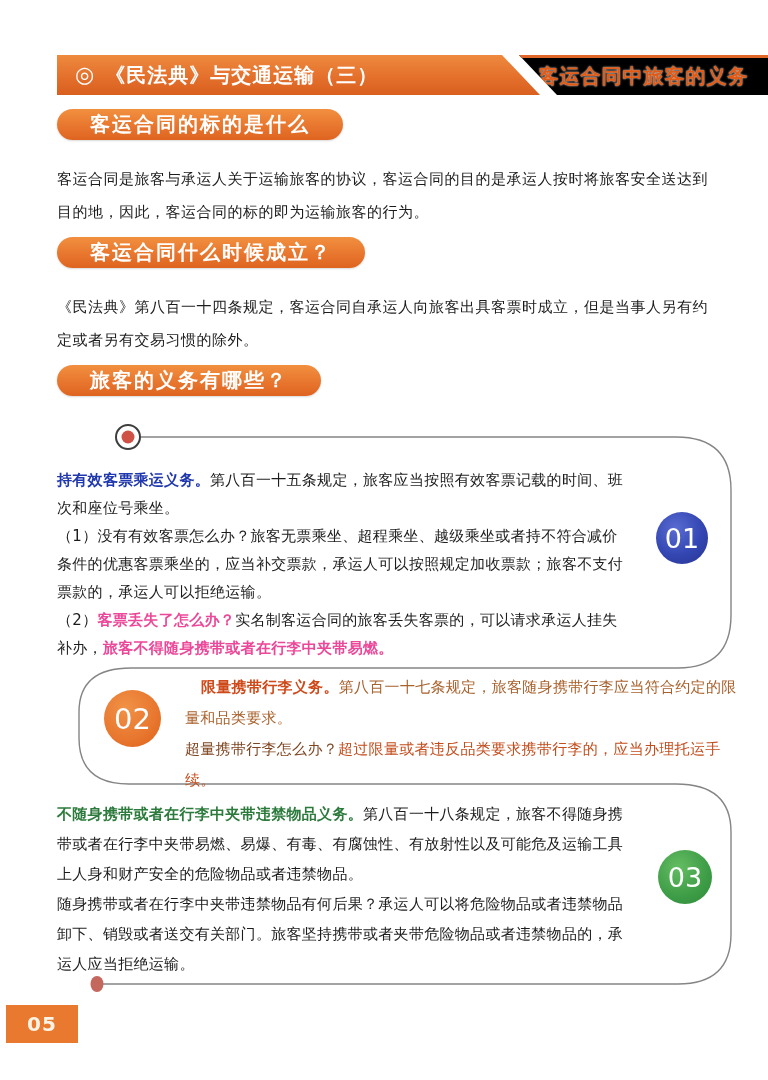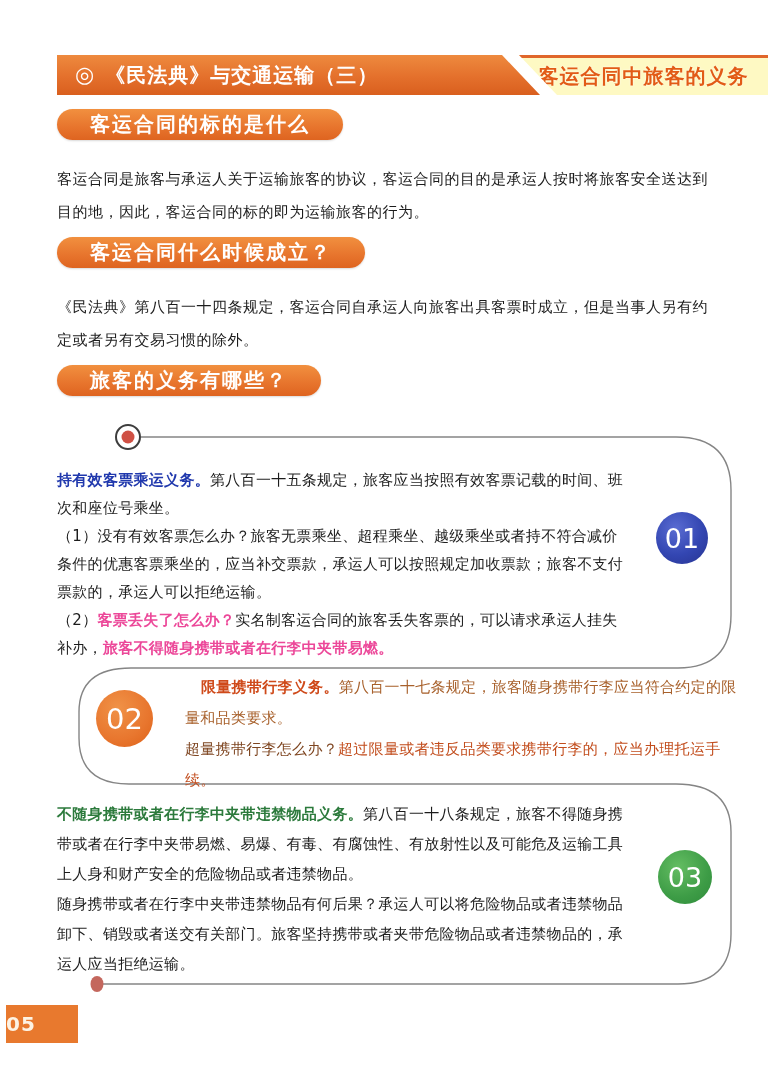--- a/index.html
+++ b/index.html
@@ -11,21 +11,21 @@
   .hdr-left{
     position:absolute;left:57px;top:55px;width:483px;height:40px;
     background:linear-gradient(180deg,#ee8a3e 0%,#e4702c 55%,#d95f1e 100%);
     clip-path:polygon(0 0,calc(100% - 38px) 0,100% 100%,0 100%);
     display:flex;align-items:center;gap:10px;padding-left:18px;box-sizing:border-box;
     color:#fff;font-weight:bold;font-size:20px;letter-spacing:1px;
   }
   .hdr-icon{font-size:22px;font-weight:normal;line-height:1;}
   .hdr-right{
     position:absolute;left:519px;top:55px;width:249px;height:40px;
-    background:#fef9c3;border-top:3px solid #e0662a;box-sizing:border-box;
+    background:#000000;border-top:3px solid #e0662a;box-sizing:border-box;
     clip-path:polygon(0 0,100% 0,100% 100%,38px 100%);
     display:flex;align-items:center;justify-content:center;
     color:#e25b16;font-weight:bold;font-size:20px;letter-spacing:1px;
     text-shadow:0 0 2px #fff;
   }
   
   .badge{
     position:absolute;left:57px;height:31px;border-radius:20px;
     background:linear-gradient(180deg,#f1903f 0%,#e8762e 55%,#de6420 100%);
     display:inline-flex;align-items:center;padding:0 33px;
@@ -54,30 +54,30 @@
   .ob2-q{color:#7e4520;}
   .ob2-a{color:#c24d1d;}
   .lead-green{color:#2c7a3c;font-weight:bold;}
   
   .numcircle{
     position:absolute;border-radius:50%;display:flex;align-items:center;justify-content:center;
     color:#fff;font-size:27px;font-weight:400;
   }
   #num1{left:656px;top:512px;width:52px;height:52px;
     background:radial-gradient(circle at 38% 32%,#5a6cd2 0%,#3346b2 55%,#27338f 100%);}
-  #num2{left:96px;top:690px;width:57px;height:57px;font-size:29px;
+  #num2{left:104px;top:690px;width:57px;height:57px;font-size:29px;
     background:radial-gradient(circle at 38% 32%,#f09247 0%,#e8762e 60%,#dd6017 100%);}
   #num3{left:658px;top:850px;width:54px;height:54px;
     background:radial-gradient(circle at 38% 32%,#64bd62 0%,#3d9c46 60%,#2e8b3a 100%);}
   
   #snake{position:absolute;left:0;top:0;width:768px;height:1080px;pointer-events:none;}
   
   #pagenum{
     position:absolute;left:6px;top:1005px;width:72px;height:38px;background:#e8792e;
-    display:flex;align-items:center;justify-content:flex-start;
+    display:flex;align-items:center;justify-content:center;
     color:#fdf3e4;font-weight:bold;font-size:20px;letter-spacing:1px;
   }
 </style>
 </head>
 <body>
 
 <div id="page">
 
   <svg id="snake" viewBox="0 0 768 1080">
     <path d="M 141 437 L 676 437 Q 731 437 731 490 L 731 615 Q 731 668 678 668 L 131 668 Q 79 668 79 712 L 79 738 Q 79 784 129 784 L 676 784 Q 731 784 731 832 L 731 934 Q 731 984 678 984 L 98 984" fill="none" stroke="#858585" stroke-width="1.4"></path>

